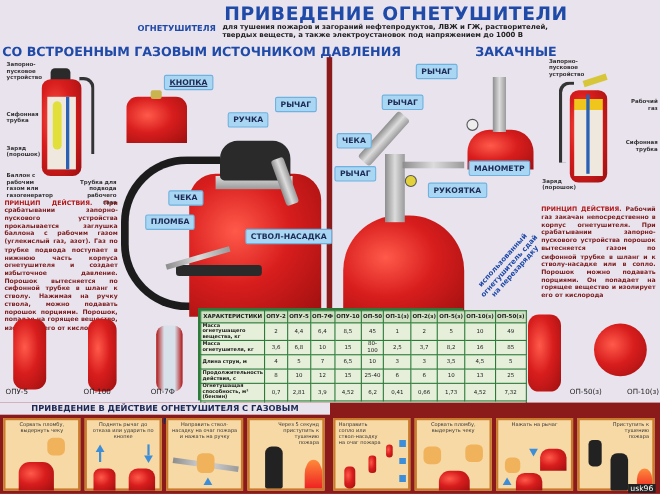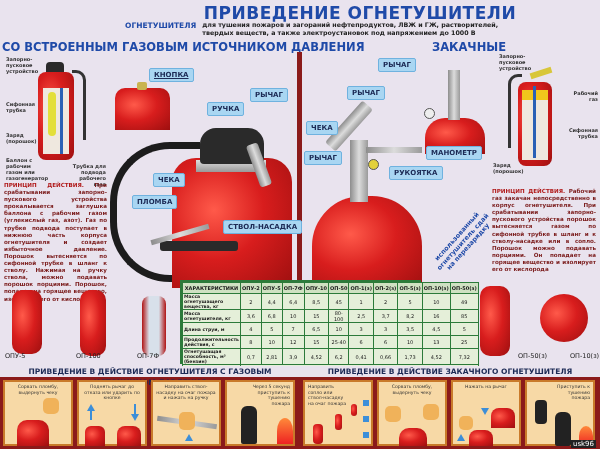--- a/index.html
+++ b/index.html
@@ -74,21 +74,21 @@
 <div class="abs dark" style="left:200px;top:128px;width:64px;height:36px;border-radius:16px 16px 4px 4px;"></div>
 <div class="abs grey" style="left:253px;top:143px;width:12px;height:44px;transform:rotate(-20deg);border-radius:3px;"></div>
 <div class="abs dark" style="left:160px;top:241px;width:78px;height:10px;border-radius:3px;"></div>
 <div class="abs grey" style="left:150px;top:232px;width:60px;height:5px;transform:rotate(-16deg);"></div>
 
 <div class="abs callout" style="left:149px;top:68px;text-decoration:underline;">КНОПКА</div>
 <div class="abs callout" style="left:250px;top:88px;">РЫЧАГ</div>
 <div class="abs callout" style="left:207px;top:102px;">РУЧКА</div>
 <div class="abs callout" style="left:153px;top:173px;">ЧЕКА</div>
 <div class="abs callout" style="left:132px;top:195px;">ПЛОМБА</div>
-<div class="abs callout" style="left:223px;top:220px;">СТВОЛ-НАСАДКА</div>
+<div class="abs callout" style="left:223px;top:208px;">СТВОЛ-НАСАДКА</div>
 
 <div class="abs red" style="left:12px;top:290px;width:30px;height:64px;border-radius:10px;"></div>
 <div class="abs red" style="left:80px;top:290px;width:26px;height:66px;border-radius:10px;"></div>
 <div class="abs" style="left:142px;top:296px;width:24px;height:60px;border-radius:8px;background:linear-gradient(90deg,#b01414,#d8e0ea 30%,#d8e0ea 70%,#b01414);"></div>
 <div class="abs model" style="left:5px;top:352px;">ОПУ-5</div>
 <div class="abs model" style="left:76px;top:352px;">ОП-100</div>
 <div class="abs model" style="left:137px;top:352px;">ОП-7Ф</div>
 
 <div class="abs red" style="left:425px;top:118px;width:60px;height:36px;border-radius:20px 20px 0 0;"></div>
 <div class="abs grey" style="left:448px;top:70px;width:12px;height:50px;"></div>
@@ -245,21 +245,20 @@
     <div class="abs arrow-up" style="left:32px;top:52px;"></div>
   </div>
   <div class="panel" style="left:225px;">
     <div class="ptxt" style="text-align:right;padding-left:24px;">Через 5 секунд приступить к тушению пожара</div>
     <div class="abs" style="left:14px;top:24px;width:16px;height:38px;background:#222;border-radius:6px 6px 2px 2px;"></div>
     <div class="abs" style="left:50px;top:36px;width:16px;height:26px;background:linear-gradient(#ff8a3a,#e22);border-radius:50% 50% 0 0;"></div>
   </div>
 </div>
 
 <div class="abs strip" style="left:300px;width:300px;">
-  <div class="strip-title">ПРИВЕДЕНИЕ В ДЕЙСТВИЕ ЗАКАЧНОГО ОГНЕТУШИТЕЛЯ</div>
   <div class="panel" style="left:3px;">
     <div class="ptxt" style="text-align:left;padding-right:24px;">Направить сопло или ствол-насадку на очаг пожара</div>
     <div class="abs red" style="left:8px;top:42px;width:10px;height:20px;border-radius:4px;"></div>
     <div class="abs red" style="left:30px;top:32px;width:7px;height:16px;border-radius:3px;"></div>
     <div class="abs red" style="left:46px;top:22px;width:6px;height:12px;border-radius:3px;"></div>
     <div class="abs" style="left:58px;top:18px;width:6px;height:44px;background:repeating-linear-gradient(#3c8ed8 0 6px,transparent 6px 16px);"></div>
   </div>
   <div class="panel" style="left:77px;">
     <div class="ptxt">Сорвать пломбу, выдернуть чеку</div>
     <div class="abs" style="left:6px;top:24px;width:16px;height:16px;background:#f0b25a;border-radius:5px;"></div>

